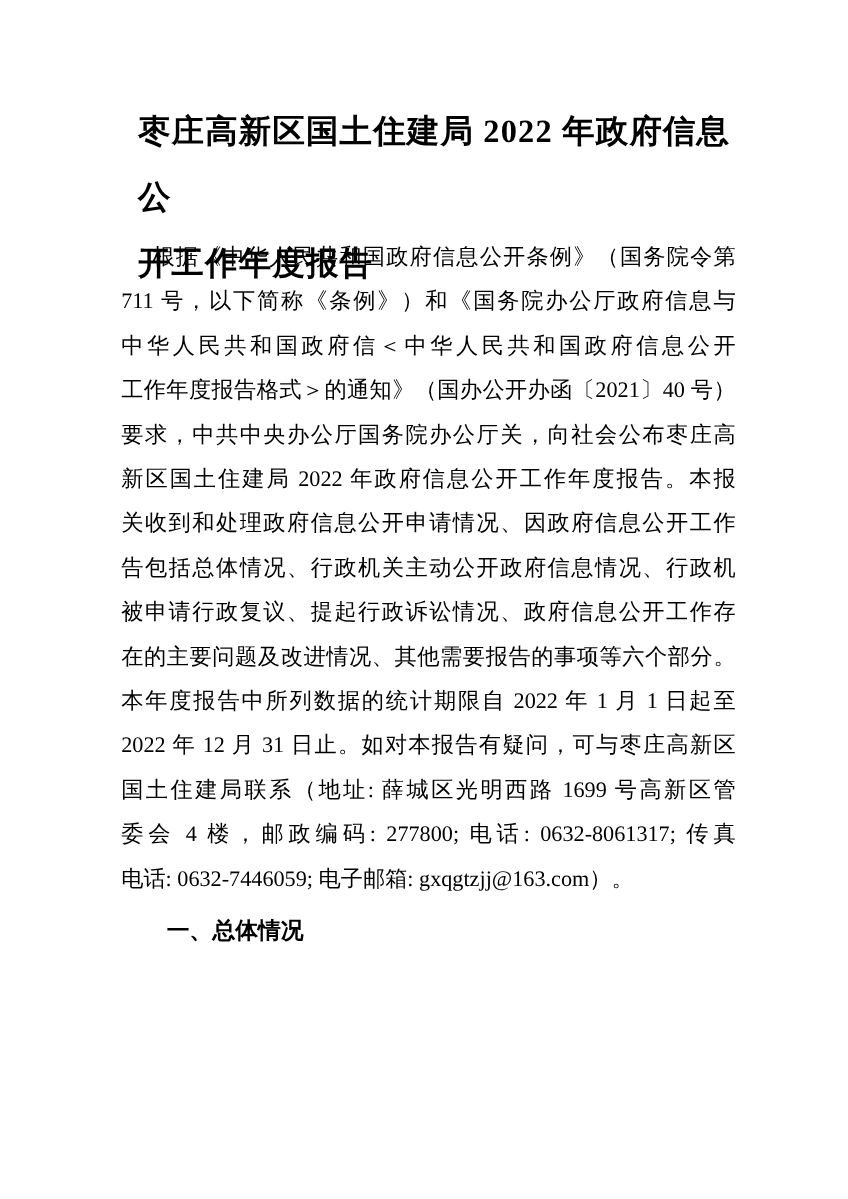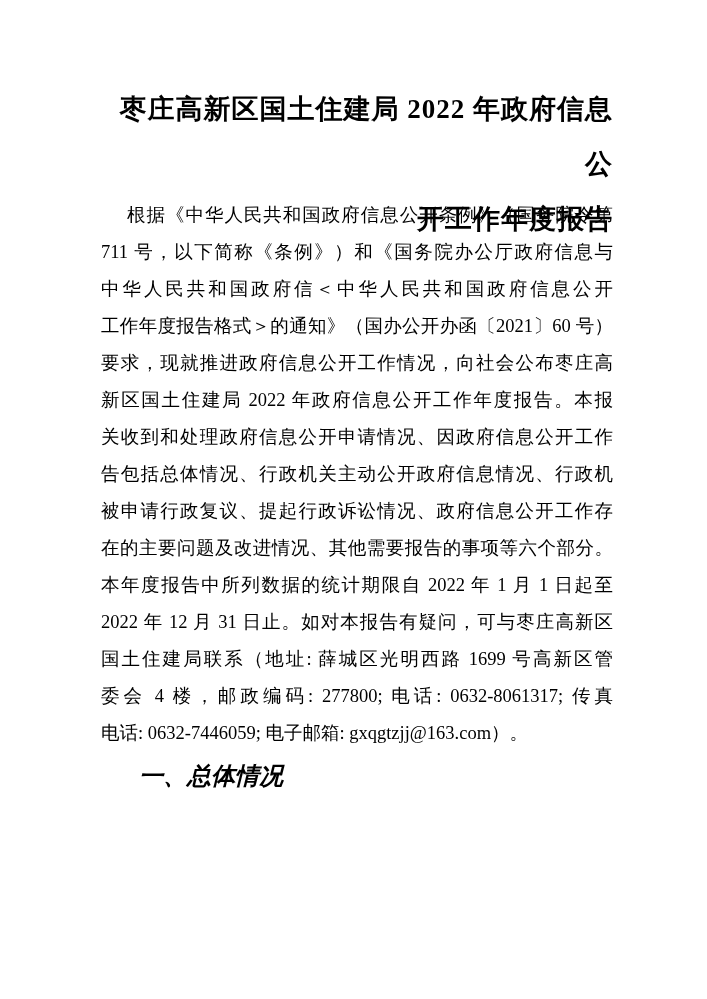--- a/index.html
+++ b/index.html
@@ -16,23 +16,23 @@
   }
   .page {
     position: relative;
     width: 707px;
     height: 999px;
     background: #ffffff;
   }
   .doc-title {
     position: absolute;
     top: 82px;
-    left: 101px;
+    left: 115px;
     width: 512px;
-    text-align: right;
+    text-align: left;
     font-weight: bold;
     font-size: 27px;
     line-height: 55px;
     letter-spacing: 1px;
   }
   .content {
     position: absolute;
     top: 197px;
     left: 101px;
     width: 512px;
@@ -50,25 +50,24 @@
   }
   .bline.endline {
     text-align: left;
     text-align-last: left;
   }
   .section-heading {
     height: 37px;
     margin-top: 6px;
     padding-left: 38px;
     font-weight: bold;
-    font-size: 24px;
+    font-size: 19px;
     line-height: 37px;
     text-align: left;
     text-align-last: left;
-    font-style: italic;
   }
   .section-paragraph {
     margin-top: 10px;
   }
 </style>
 </head>
 <body>
 
 <div class="page">
 
@@ -76,22 +75,22 @@
     <div>枣庄高新区国土住建局 2022 年政府信息公</div>
     <div>开工作年度报告</div>
   </div>
 
   <div class="content">
 
     <div>
       <div class="bline indent">根据《中华人民共和国政府信息公开条例》（国务院令第</div>
       <div class="bline">711 号，以下简称《条例》）和《国务院办公厅政府信息与</div>
       <div class="bline">中华人民共和国政府信＜中华人民共和国政府信息公开</div>
-      <div class="bline">工作年度报告格式＞的通知》（国办公开办函〔2021〕60 号）</div>
-      <div class="bline">要求，现就推进政府信息公开工作情况，向社会公布枣庄高</div>
+      <div class="bline">工作年度报告格式＞的通知》（国办公开办函〔2021〕40 号）</div>
+      <div class="bline">要求，中共中央办公厅国务院办公厅关，向社会公布枣庄高</div>
       <div class="bline">新区国土住建局 2022 年政府信息公开工作年度报告。本报</div>
       <div class="bline">关收到和处理政府信息公开申请情况、因政府信息公开工作</div>
       <div class="bline">告包括总体情况、行政机关主动公开政府信息情况、行政机</div>
       <div class="bline">被申请行政复议、提起行政诉讼情况、政府信息公开工作存</div>
       <div class="bline">在的主要问题及改进情况、其他需要报告的事项等六个部分。</div>
       <div class="bline">本年度报告中所列数据的统计期限自 2022 年 1 月 1 日起至</div>
       <div class="bline">2022 年 12 月 31 日止。如对本报告有疑问，可与枣庄高新区</div>
       <div class="bline">国土住建局联系（地址: 薛城区光明西路 1699 号高新区管</div>
       <div class="bline">委会 4 楼，邮政编码: 277800; 电话: 0632-8061317; 传真</div>
       <div class="bline endline">电话: 0632-7446059; 电子邮箱: gxqgtzjj@163.com）。</div>

